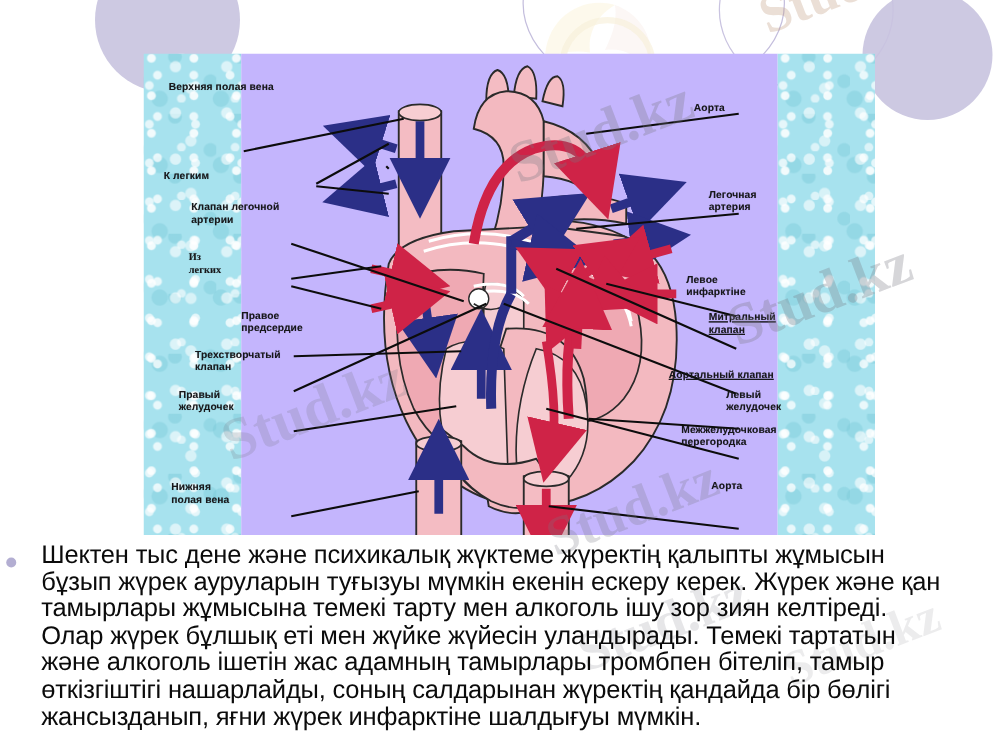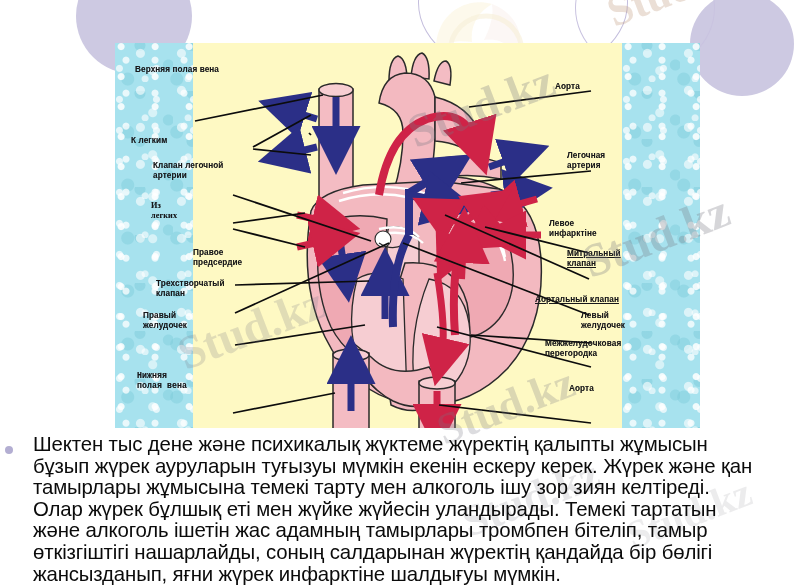--- a/index.html
+++ b/index.html
@@ -71,21 +71,21 @@
       radial-gradient(circle at 26% 68%, rgba(120,200,215,.4) 0 6px, transparent 7px);
     background-size: 34px 30px, 41px 37px, 29px 33px, 46px 42px, 37px 31px, 43px 39px, 52px 48px, 58px 55px, 49px 53px;
   }
   #band-left  { left: 0; }
   #band-right { left: 507px; }
 
   #figure-canvas {
     position: absolute;
     left: 78px; top: 0;
     width: 429px; height: 385px;
-    background: #fef9c3;
+    background: #c4b5fd;
   }
 
   
   .lbl {
     position: absolute;
     font-family: "Liberation Sans", sans-serif;
     font-size: 8.2px;
     font-weight: 700;
     color: #17171a;
     line-height: 1.18;
@@ -303,21 +303,21 @@
       <div class="lbl l" style="left:-40px; top:118px;">Клапан легочной
 артерии</div>
       <div class="lbl l" style="left:-42px; top:158px;font-family:Liberation Serif, serif;">Из
 легких</div>
       <div class="lbl l" style="left:-40px; top:205px;padding-left:40px;">Правое
 предсердие</div>
       <div class="lbl l" style="left:-60px; top:236px;margin-left:23px;">Трехстворчатый
 клапан</div>
       <div class="lbl l" style="left:-50px; top:268px;">Правый
 желудочек</div>
-      <div class="lbl l" style="left:-56px; top:328px;font-family:Liberation Mono, monospace;">Нижняя
+      <div class="lbl l" style="left:-56px; top:342px;">Нижняя
 полая вена</div>
 
       
       <div class="lbl l" style="left:362px; top:39px;">Аорта</div>
       <div class="lbl l" style="left:374px; top:108px;">Легочная
 артерия</div>
       <div class="lbl l" style="left:356px; top:176px;">Левое
 инфарктіне</div>
       <div class="lbl l" style="left:374px; top:206px;text-decoration:underline;">Митральный
 клапан</div>

